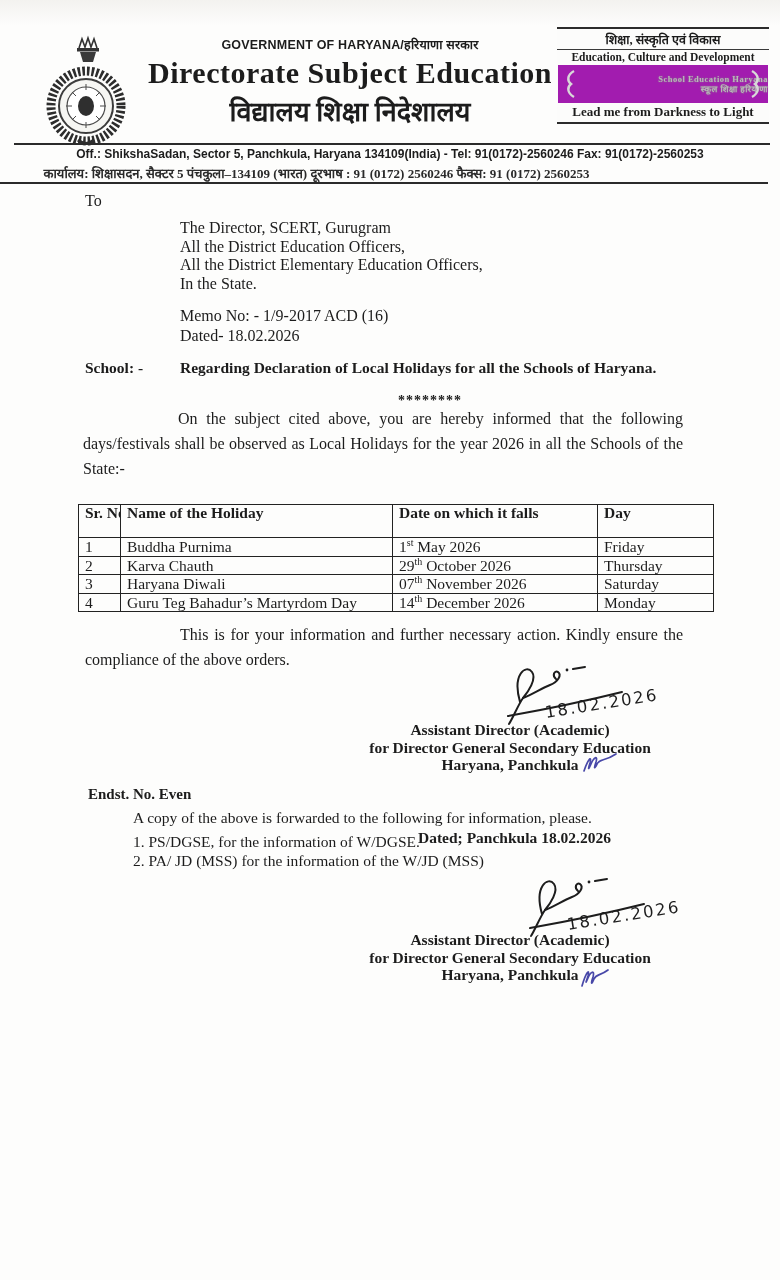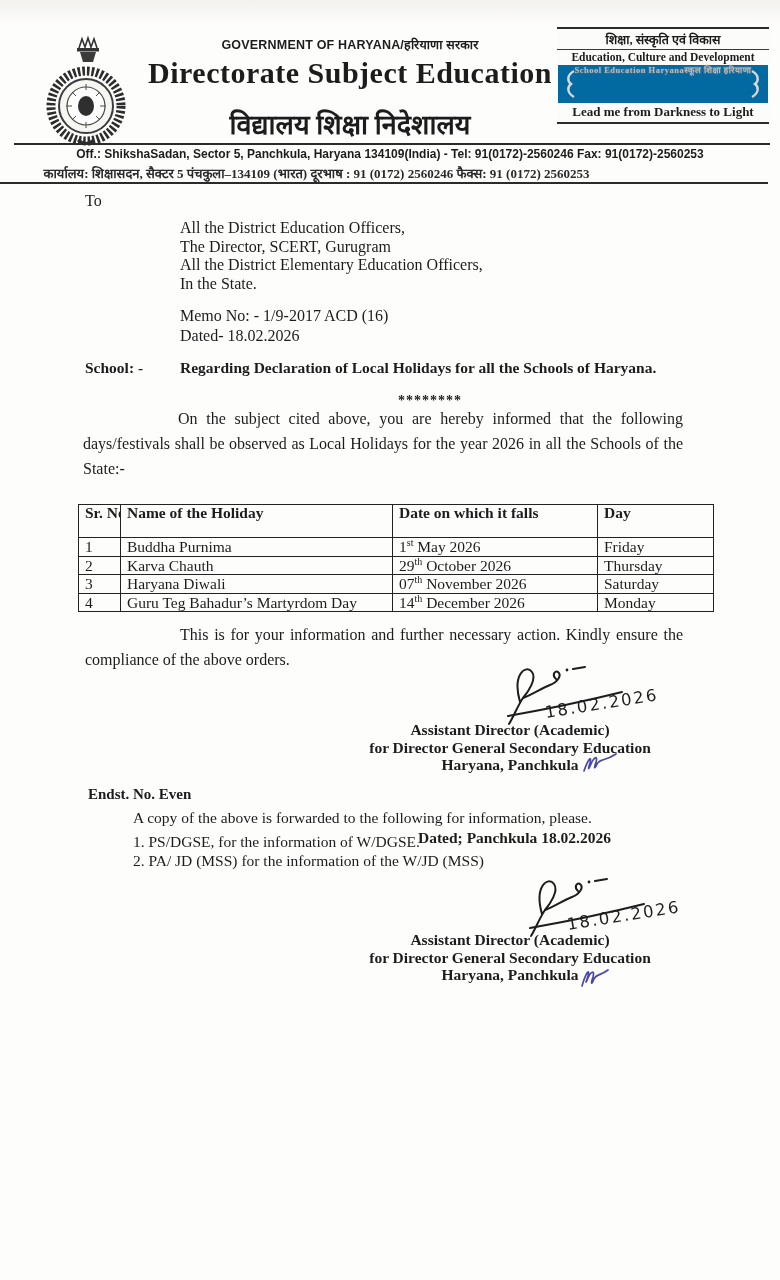--- a/index.html
+++ b/index.html
@@ -13,29 +13,29 @@
   .page{position:relative;width:780px;height:1280px;
     background:linear-gradient(180deg,#f3f2ef 0px,#fdfdfc 26px),
                linear-gradient(100deg,#f6f5f2 0px,#fdfdfc 18px);
   }
   .abs{position:absolute;}
 
   
   .hdr-center{left:138px;top:36px;width:424px;text-align:center;}
   .gov-line{font-family:"Liberation Sans","DejaVu Sans",sans-serif;font-weight:bold;font-size:12.5px;letter-spacing:.2px;}
   .title-en{font-size:30px;font-weight:bold;letter-spacing:.5px;margin-top:3px;}
-  .title-hi{font-size:27px;font-weight:bold;margin-top:15px;}
+  .title-hi{font-size:27px;font-weight:bold;margin-top:2px;}
 
   
   .mbox{left:557px;top:27px;width:212px;border-top:2px solid #2c2c2c;border-bottom:2px solid #2c2c2c;
         font-weight:bold;text-align:center;background:#fcfcfb;}
   .mbox .m-hi1{font-size:12.5px;padding:2px 0 1px;border-bottom:1.5px solid #3a3a3a;}
   .mbox .m-en1{font-size:11.5px;padding:1px 0 2px;font-family:"Liberation Serif",serif;}
-  .mbox .banner{position:relative;background:#0369a1;height:38px;margin:0 1px;
-        display:flex;flex-direction:row;justify-content:center;align-items:flex-start;}
+  .mbox .banner{position:relative;background:#a21caf;height:38px;margin:0 1px;
+        display:flex;flex-direction:column;justify-content:center;align-items:flex-end;}
   .banner .bl{color:#b9b9b9;font-size:8.5px;line-height:10px;letter-spacing:.5px;
         text-shadow:0 0 2px #888;white-space:nowrap;}
   .banner svg{position:absolute;top:4px;height:30px;}
   .banner svg.lb{left:6px;} .banner svg.rb{right:6px;}
   .mbox .m-hi2{font-size:12.5px;padding:3px 0 1px;border-bottom:1.5px solid #3a3a3a;}
   .mbox .m-en2{font-size:13px;padding:1px 0 2px;}
 
   
   .hline{height:0;border-top:2px solid #2b2b2b;}
   .addr-en{left:0;top:147px;width:780px;text-align:center;
@@ -117,22 +117,22 @@
     <div class="m-en2">Lead me from Darkness to Light</div>
   </div>
 
   <div class="abs hline" style="left:14px;top:143px;width:756px;"></div>
   <div class="abs addr-en">Off.:  ShikshaSadan, Sector 5, Panchkula, Haryana 134109(India) - Tel: 91(0172)-2560246 Fax: 91(0172)-2560253</div>
   <div class="abs addr-hi">कार्यालय:  शिक्षासदन, सैक्टर 5 पंचकुला–134109 (भारत) दूरभाष : 91 (0172) 2560246  फैक्स: 91 (0172) 2560253</div>
   <div class="abs hline" style="left:0;top:182px;width:768px;"></div>
 
   <div class="abs txt" style="left:85px;top:188px;">To</div>
   <div class="abs addressees" style="left:180px;top:219px;" id="addressee-list">
+      <div>The Director, SCERT, Gurugram</div>
       <div>All the District Education Officers,</div>
-      <div>The Director, SCERT, Gurugram</div>
       <div>All the District Elementary Education Officers,</div>
       <div>In the State.</div>
     </div>
 
   <div class="abs txt" style="left:180px;top:306px;line-height:19.5px;">
     <div>Memo No: - 1/9-2017 ACD (16)</div>
     <div>Dated- 18.02.2026</div>
   </div>
 
   <div class="abs b" style="left:85px;top:359px;font-size:15.5px;">School: -</div>

